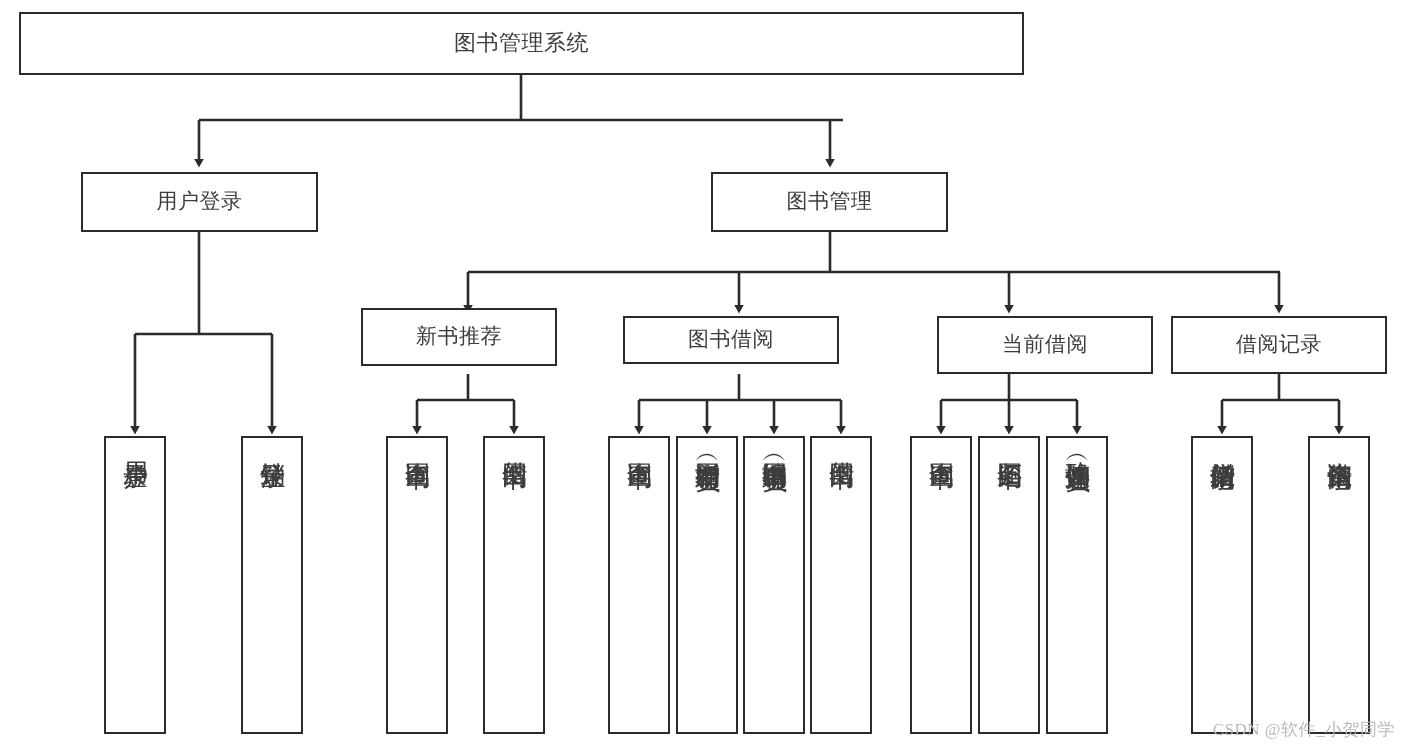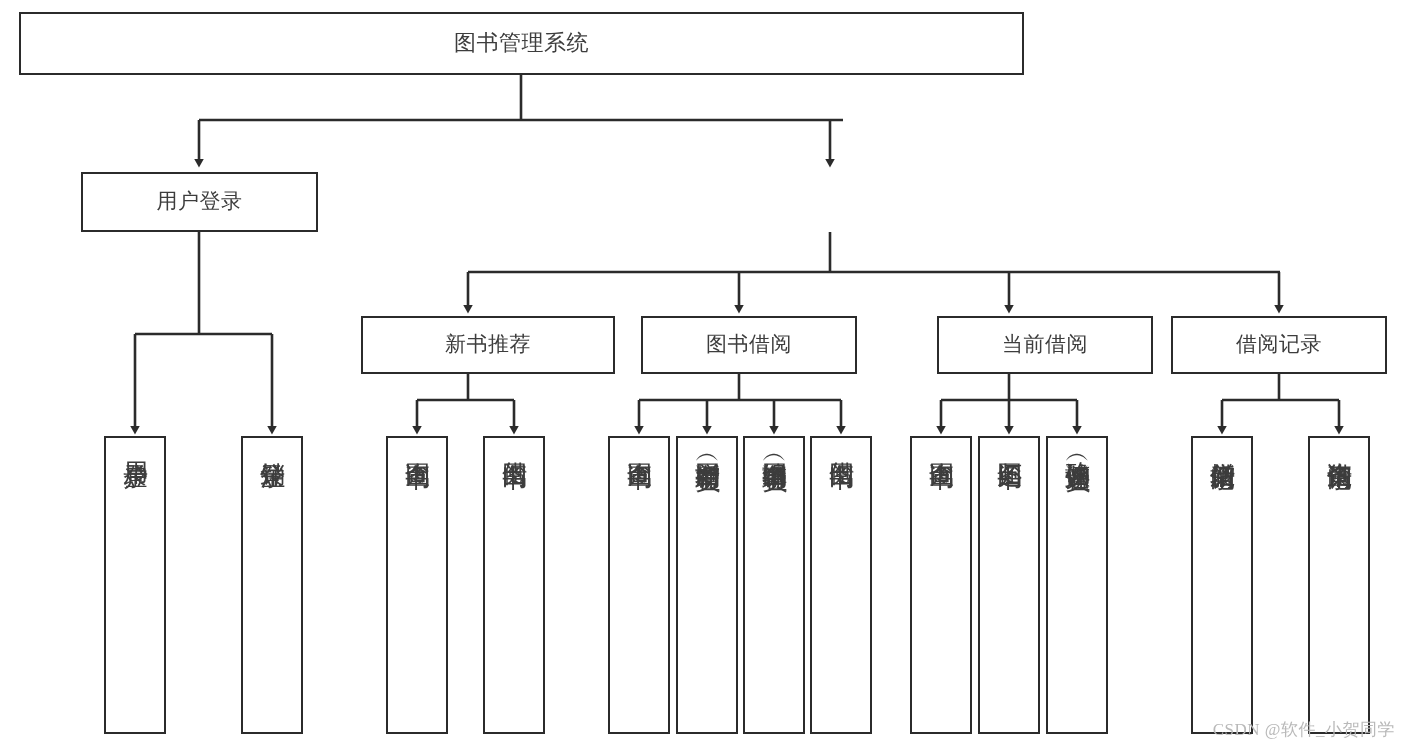--- a/index.html
+++ b/index.html
@@ -126,25 +126,28 @@
     </g>
   </svg>
 
   <div class="node h root" style="left:19px; top:12px; width:1005px; height:63px;">
     <span class="lbl">图书管理系统</span>
   </div>
 
   <div class="node h" style="left:81px; top:172px; width:237px; height:60px;">
     <span class="lbl">用户登录</span>
   </div>
-
-  <div class="node h" style="left:361px; top:316px; width:254px; height:58px;">
+  <div class="node h" style="left:711px; top:172px; width:237px; height:60px;">
+    <span class="lbl">图书管理</span>
+  </div>
+
+  <div class="node h" style="left:361px; top:308px; width:196px; height:58px;">
     <span class="lbl">新书推荐</span>
   </div>
-  <div class="node h" style="left:641px; top:316px; width:216px; height:58px;">
+  <div class="node h" style="left:623px; top:316px; width:216px; height:48px;">
     <span class="lbl">图书借阅</span>
   </div>
   <div class="node h" style="left:901px; top:316px; width:216px; height:58px;margin-left:36px;">
     <span class="lbl">当前借阅</span>
   </div>
   <div class="node h" style="left:1171px; top:316px; width:216px; height:58px;">
     <span class="lbl">借阅记录</span>
   </div>
 
   <div class="node v" style="left:104px; top:436px; width:62px; height:298px;">

